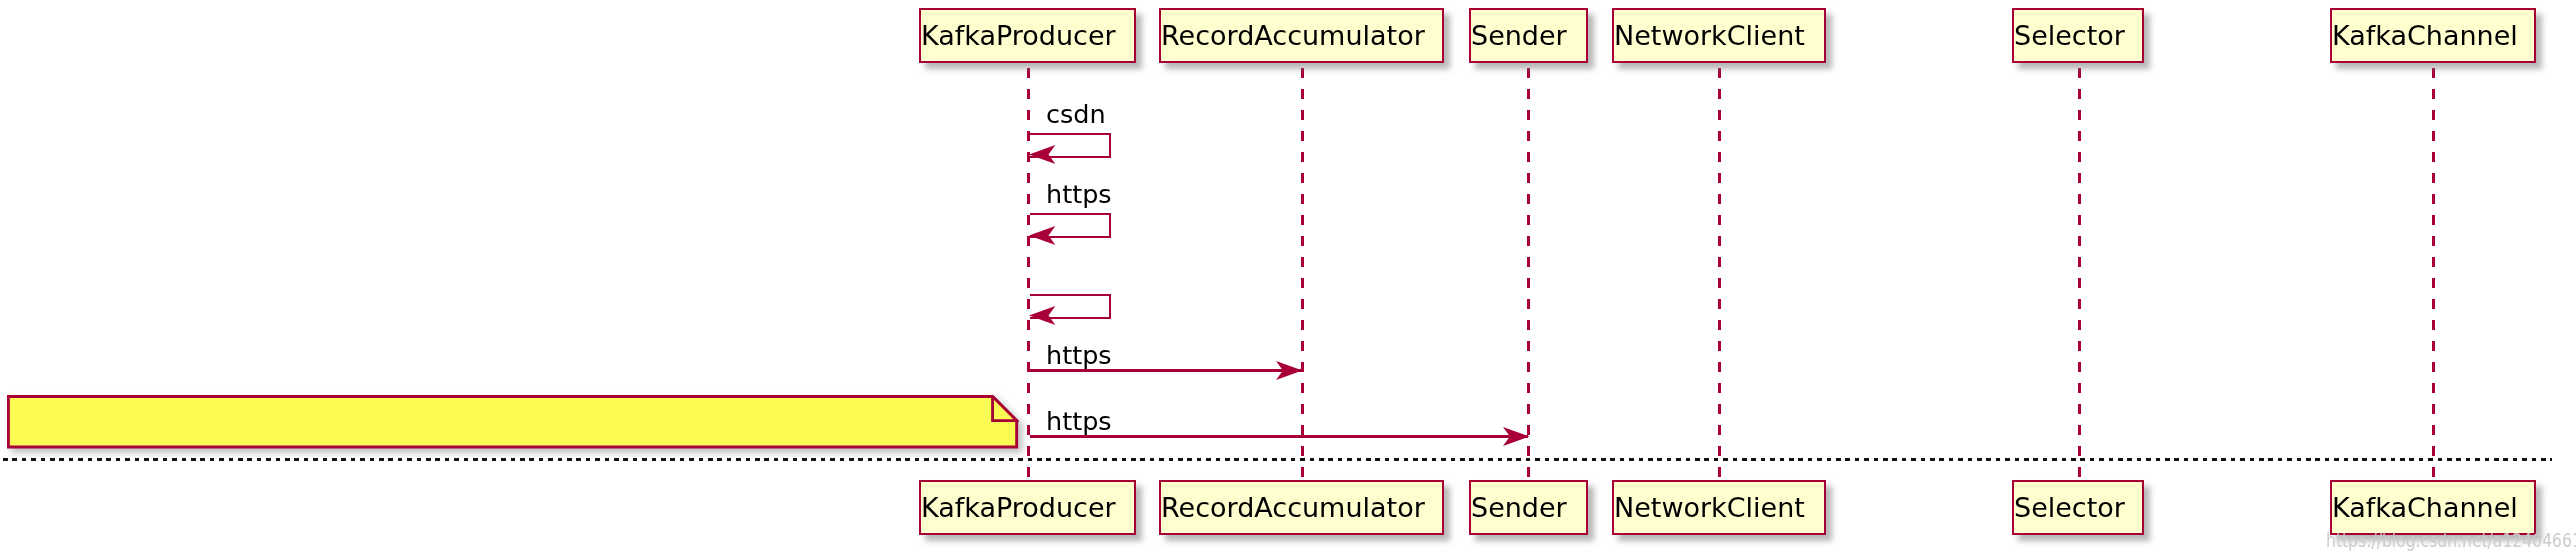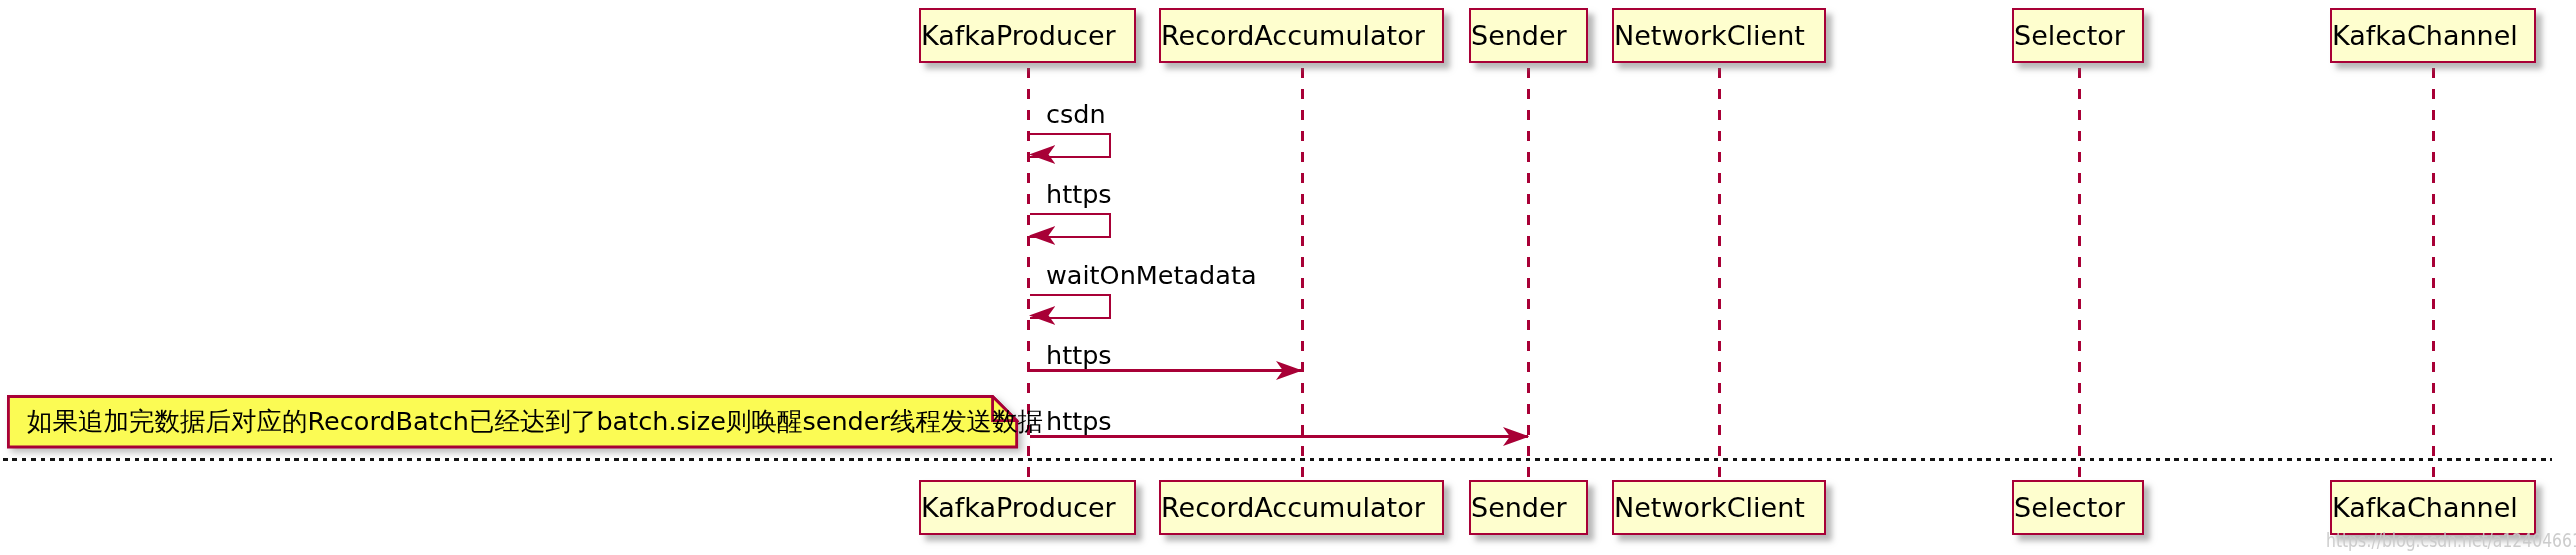--- a/index.html
+++ b/index.html
@@ -101,37 +101,35 @@
     </div>
 
   <div class="msg-label" style="left:1046px;top:100px">csdn</div>
   <div class="selfmsg" style="left:1030px;top:133px"></div>
   <div class="ah-left" style="left:1029px;top:145px"></div>
 
   <div class="msg-label" style="left:1046px;top:180px">https</div>
   <div class="selfmsg" style="left:1030px;top:213px"></div>
   <div class="ah-left" style="left:1029px;top:226px"></div>
 
-  <div class="msg-label" style="left:1046px;top:261px">waitOnMetadata</div>
   <div class="selfmsg" style="left:1030px;top:294px"></div>
   <div class="ah-left" style="left:1029px;top:306px"></div>
 
   <div class="msg-label" style="left:1046px;top:341px">https</div>
   <div class="msg-line" style="left:1030px;top:369px;width:272px"></div>
   <div class="ah-right" style="left:1276px;top:361px"></div>
 
   <div class="msg-label" style="left:1046px;top:407px">https</div>
   <div class="msg-line" style="left:1030px;top:435px;width:498px"></div>
   <div class="ah-right" style="left:1503px;top:427px"></div>
 
   <svg class="note-svg" width="1012" height="54" viewBox="0 0 1072 57">
     <path d="M1.5,1.5 L1044,1.5 L1069.5,27 L1069.5,55 L1.5,55 Z" fill="#FBFB54" stroke="#A80036" stroke-width="3"></path>
     <path d="M1044,1.5 L1044,27 L1069.5,27 Z" fill="#FBFB54" stroke="#A80036" stroke-width="3"></path>
   </svg>
-  <div class="note-text">如果追加完数据后对应的RecordBatch已经达到了batch.size则唤醒sender线程发送数据</div>
 
   <div class="separator"></div>
 
   <div class="pbox" style="left:919px;top:480px;width:217px">
       <span>KafkaProducer</span>
     </div>
   <div class="pbox" style="left:1159px;top:480px;width:285px">
       <span>RecordAccumulator</span>
     </div>
   <div class="pbox" style="left:1469px;top:480px;width:119px">

